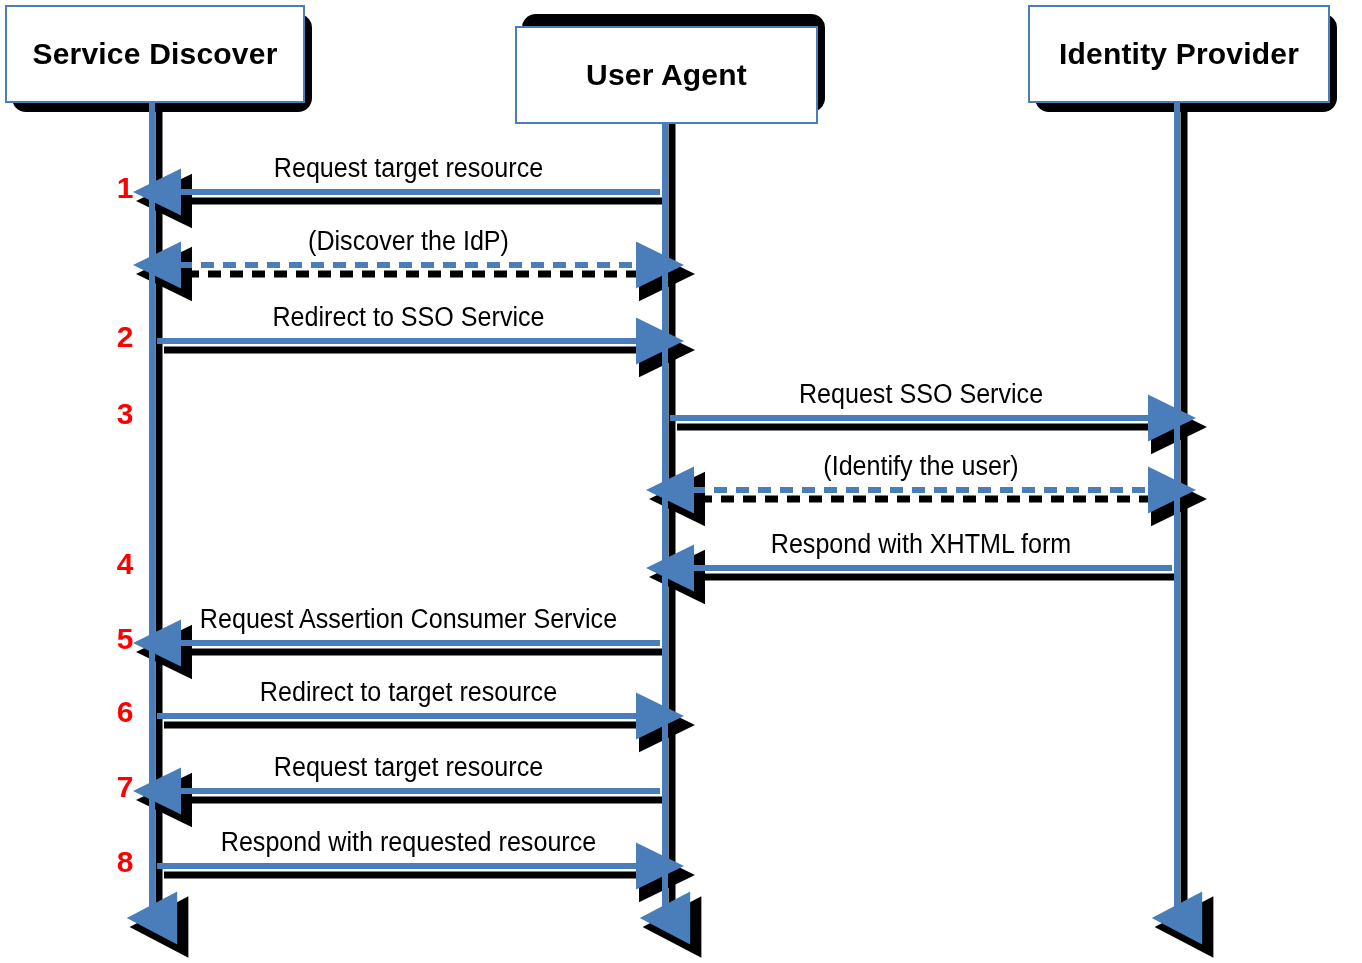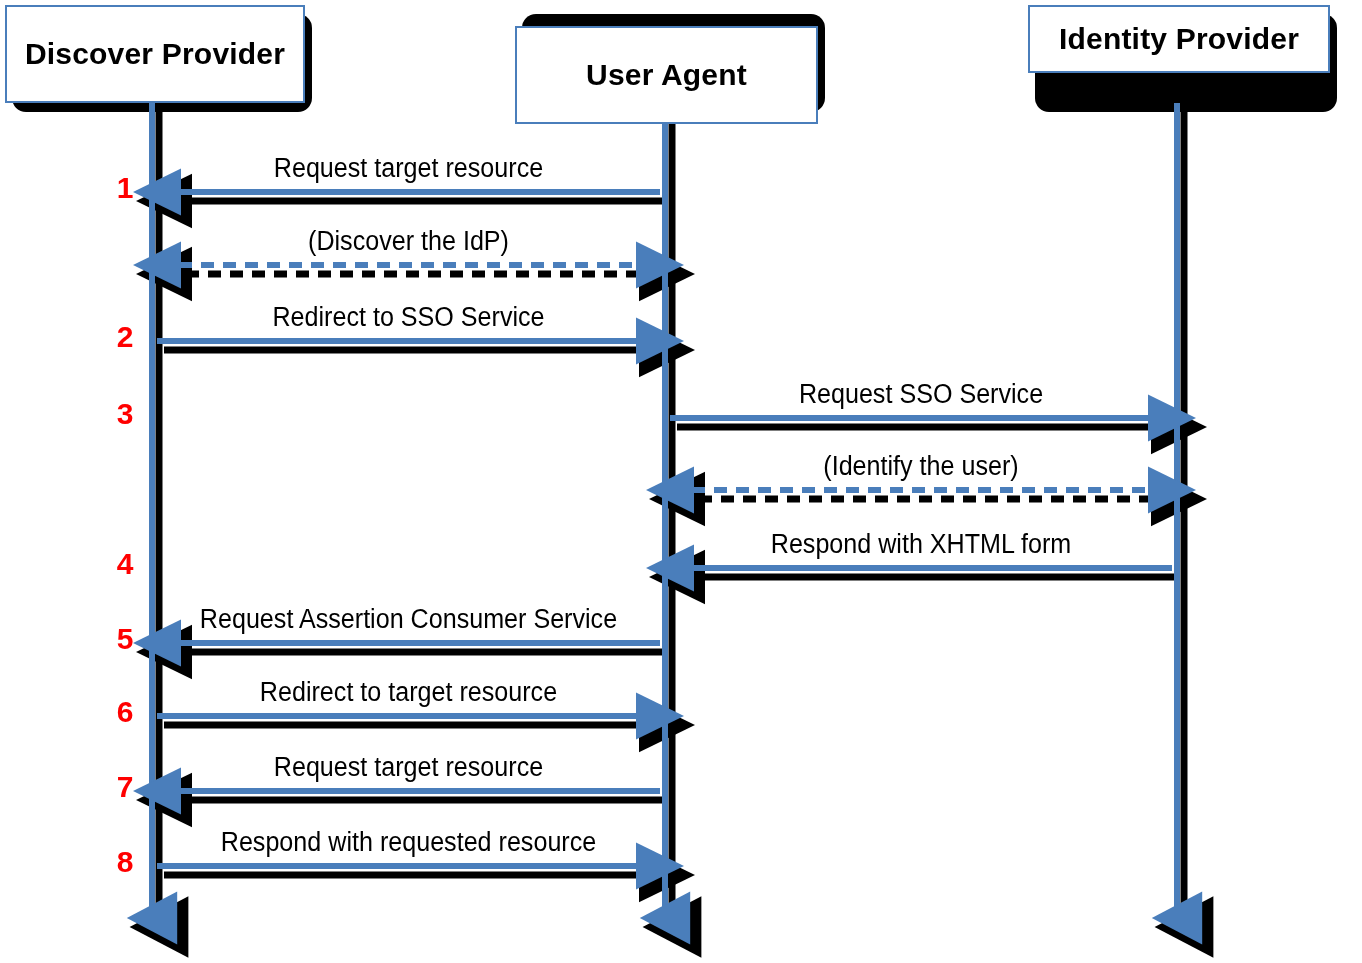--- a/index.html
+++ b/index.html
@@ -133,26 +133,26 @@
         <line x1="1172" y1="568" x2="670" y2="568" stroke="#4a7ebb" stroke-width="6" marker-end="url(#ah-blue-r)"></line>
         <line x1="660" y1="643" x2="157" y2="643" stroke="#4a7ebb" stroke-width="6" marker-end="url(#ah-blue-r)"></line>
         <line x1="157" y1="716" x2="660" y2="716" stroke="#4a7ebb" stroke-width="6" marker-end="url(#ah-blue-r)"></line>
         <line x1="660" y1="791" x2="157" y2="791" stroke="#4a7ebb" stroke-width="6" marker-end="url(#ah-blue-r)"></line>
         <line x1="157" y1="866" x2="660" y2="866" stroke="#4a7ebb" stroke-width="6" marker-end="url(#ah-blue-r)"></line>
       </g>
   </svg>
 
   <div id="participants">
       <div class="participant" style="left: 5px; top: 5px; width: 300px; height: 98px;">
-        <span class="pname">Discover Provider</span>
+        <span class="pname">Service Discover</span>
       </div>
       <div class="participant" style="left: 515px; top: 5px; width: 303px; height: 98px; margin-top: 21px;">
         <span class="pname">User Agent</span>
       </div>
-      <div class="participant" style="left: 1028px; top: 5px; width: 302px; height: 68px;">
+      <div class="participant" style="left: 1028px; top: 5px; width: 302px; height: 98px;">
         <span class="pname">Identity Provider</span>
       </div>
     </div>
 
   <div id="labels">
       <div class="msg-label" style="left: 152px; width: 513px; top: 153px;">Request target resource</div>
       <div class="msg-label" style="left: 152px; width: 513px; top: 226px;">(Discover the IdP)</div>
       <div class="msg-label" style="left: 152px; width: 513px; top: 302px;">Redirect to SSO Service</div>
       <div class="msg-label" style="left: 665px; width: 512px; top: 379px;">Request SSO Service</div>
       <div class="msg-label" style="left: 665px; width: 512px; top: 451px;">(Identify the user)</div>

